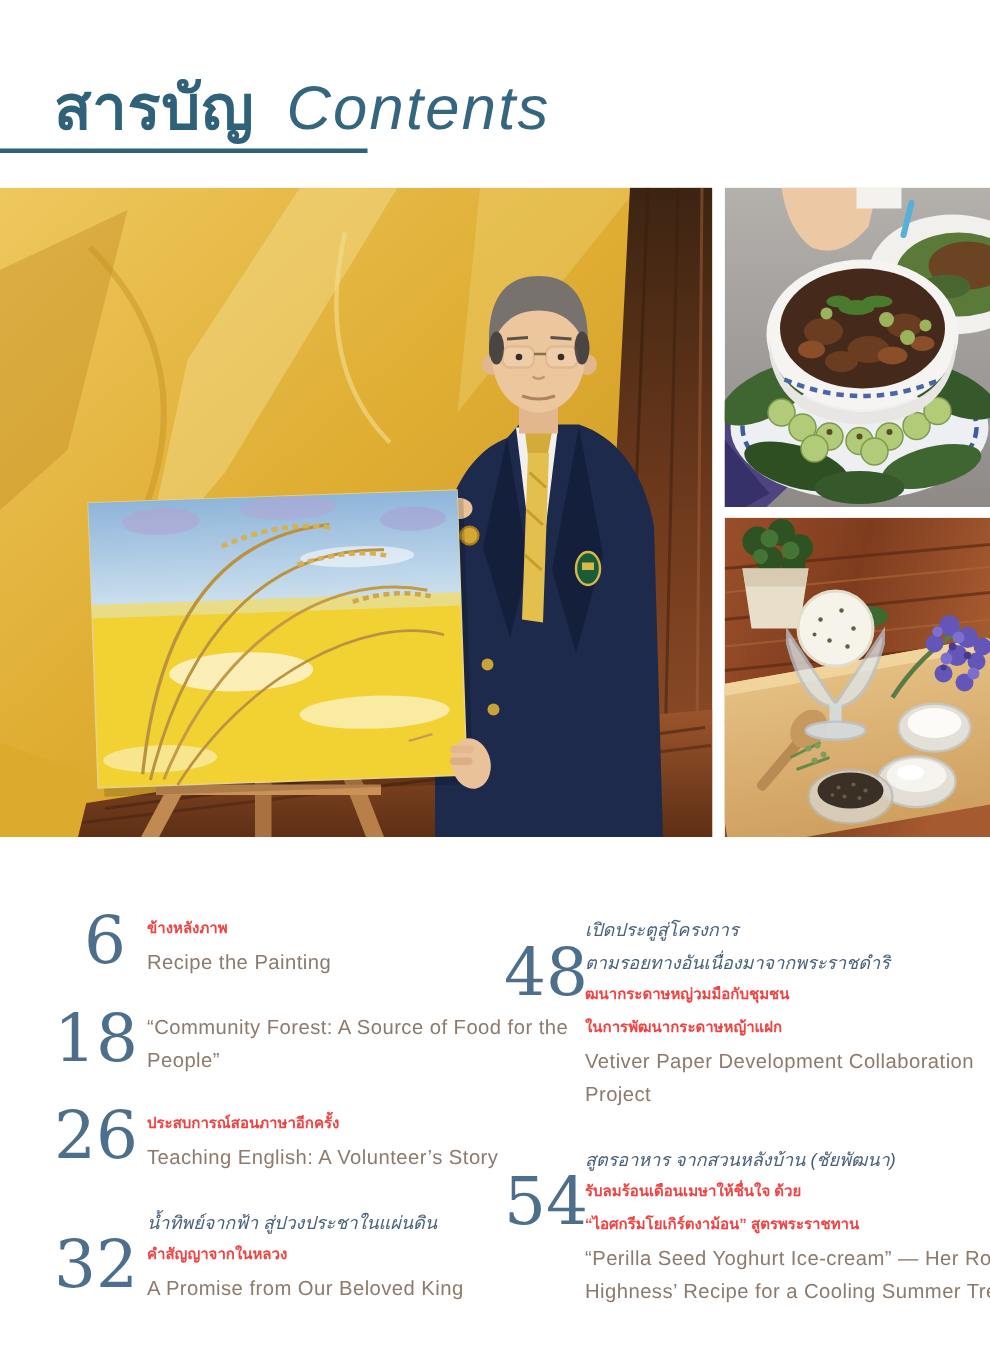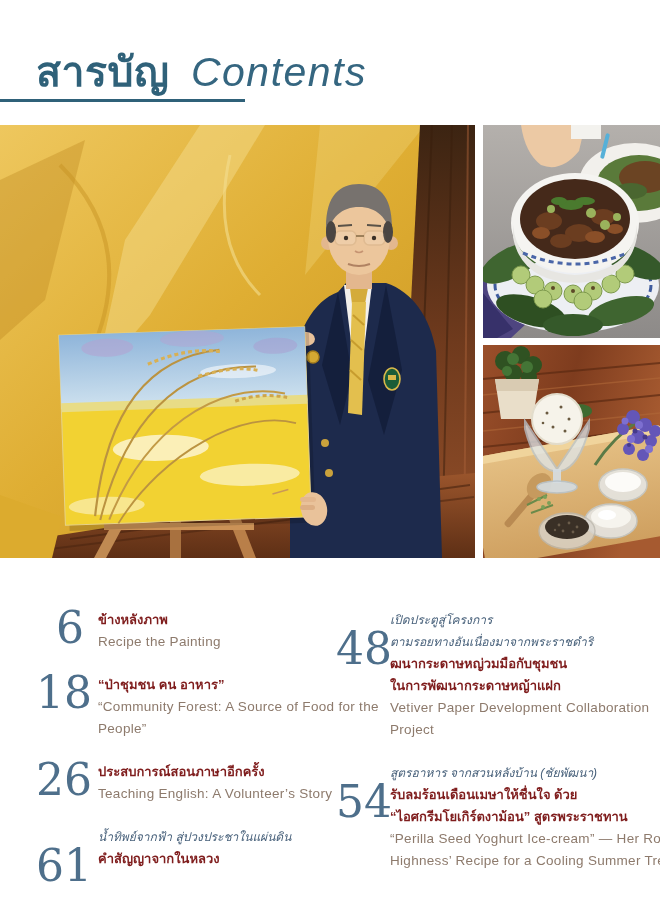--- a/index.html
+++ b/index.html
@@ -33,21 +33,21 @@
   .toc-entry { display:flex; align-items:flex-start; margin-bottom:20px; }
   .page-num {
     flex:none; width:48px; text-align:right; margin-right:14px;
     font-family:"DejaVu Serif","Liberation Serif",serif;
     font-size:44px; line-height:40px; color:#4e6f8b;
   }
   .toc-col.right .page-num { width:44px; margin-right:10px;text-align:right; }
   .page-num.shift { margin-top:21px; }
   .entry-lines { padding-top:1px; }
   .line { line-height:22px; white-space:nowrap; }
-  .line.thai-bold   { font-size:13px; font-weight:bold; color:#7f1d1d; }
+  .line.thai-bold   { font-size:10px; font-weight:bold; color:#ef4444; }
   .line.thai-italic { font-size:12px; font-style:italic; color:#47607a; }
   .line.english     { font-size:13.5px; color:#8d7a6c; letter-spacing:0.3px; }
 </style>
 </head>
 <body>
 
 <div class="page">
 
   <header class="masthead">
     <h1>
@@ -378,37 +378,37 @@
         <div class="toc-entry">
           <div class="page-num">6</div>
           <div class="entry-lines">
             <div class="line thai-bold">ข้างหลังภาพ</div>
             <div class="line english">Recipe the Painting</div>
           </div>
         </div>
         <div class="toc-entry">
           <div class="page-num">18</div>
           <div class="entry-lines">
-            <div class="line thai-bold">“ป่าชุมชน คน อาหาร”</div>
             <div class="line english">“Community Forest: A Source of Food for the</div>
             <div class="line english">People”</div>
           </div>
         </div>
         <div class="toc-entry">
           <div class="page-num">26</div>
           <div class="entry-lines">
             <div class="line thai-bold">ประสบการณ์สอนภาษาอีกครั้ง</div>
             <div class="line english">Teaching English: A Volunteer’s Story</div>
           </div>
         </div>
         <div class="toc-entry">
-          <div class="page-num shift">61</div>
+          <div class="page-num shift">32</div>
           <div class="entry-lines">
             <div class="line thai-italic">น้ำทิพย์จากฟ้า สู่ปวงประชาในแผ่นดิน</div>
             <div class="line thai-bold">คำสัญญาจากในหลวง</div>
+            <div class="line english">A Promise from Our Beloved King</div>
           </div>
         </div>
       </div>
     <div class="toc-col right">
         <div class="toc-entry">
           <div class="page-num shift">48</div>
           <div class="entry-lines">
             <div class="line thai-italic">เปิดประตูสู่โครงการ</div>
             <div class="line thai-italic">ตามรอยทางอันเนื่องมาจากพระราชดำริ</div>
             <div class="line thai-bold">ฒนากระดาษหญ่วมมือกับชุมชน</div>

